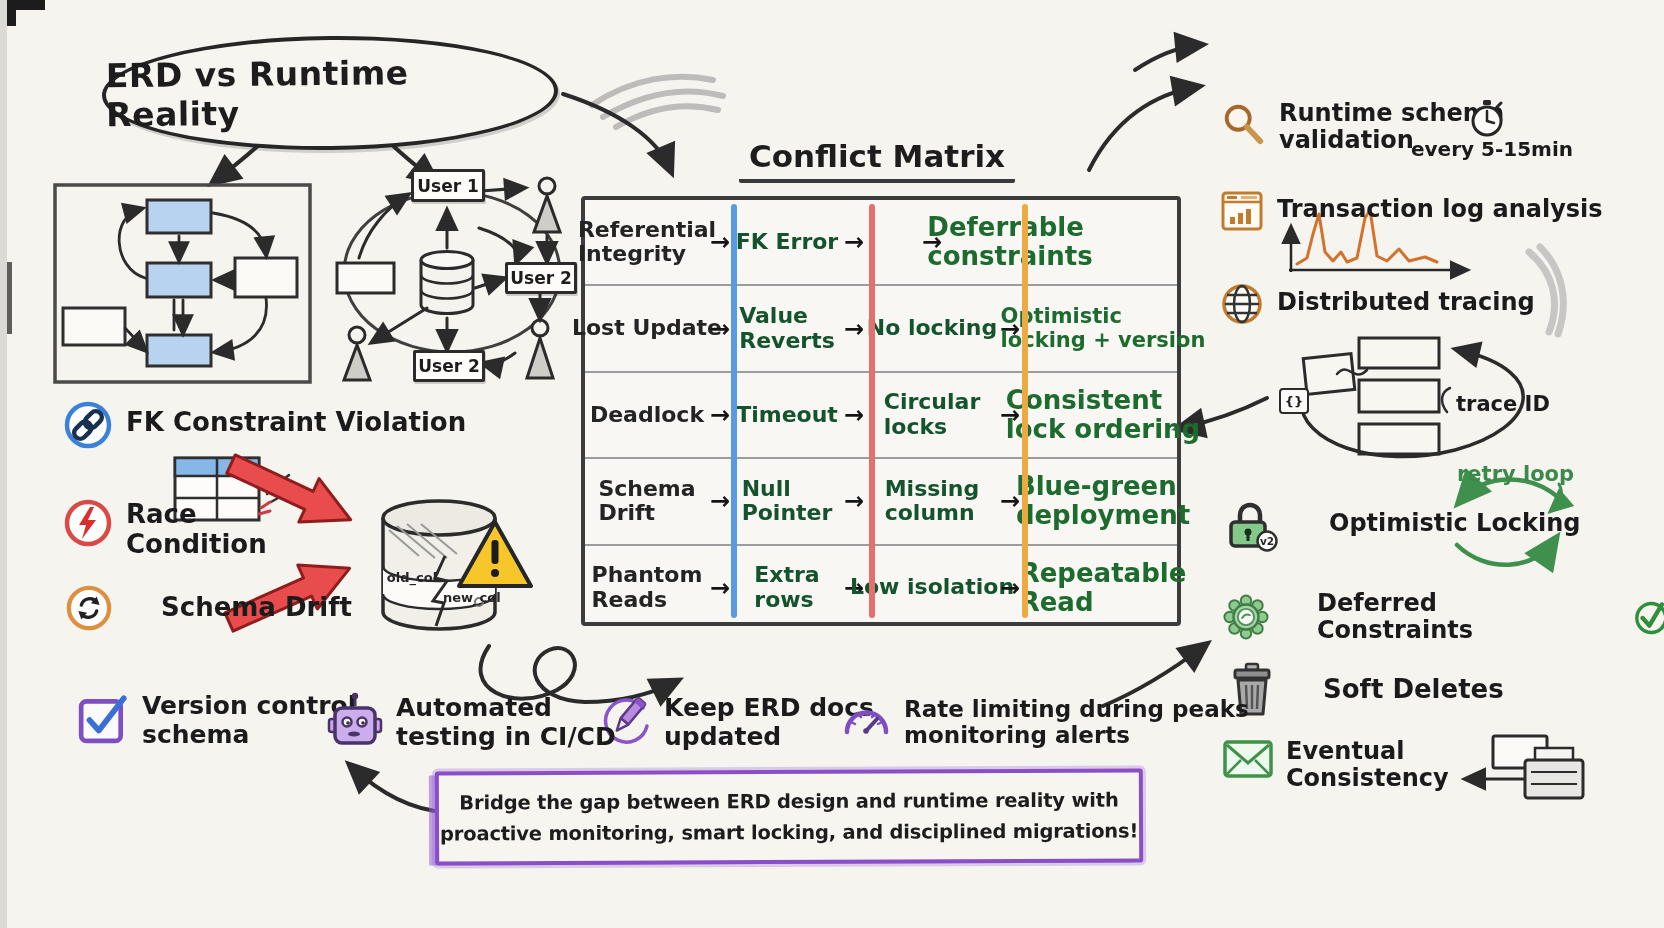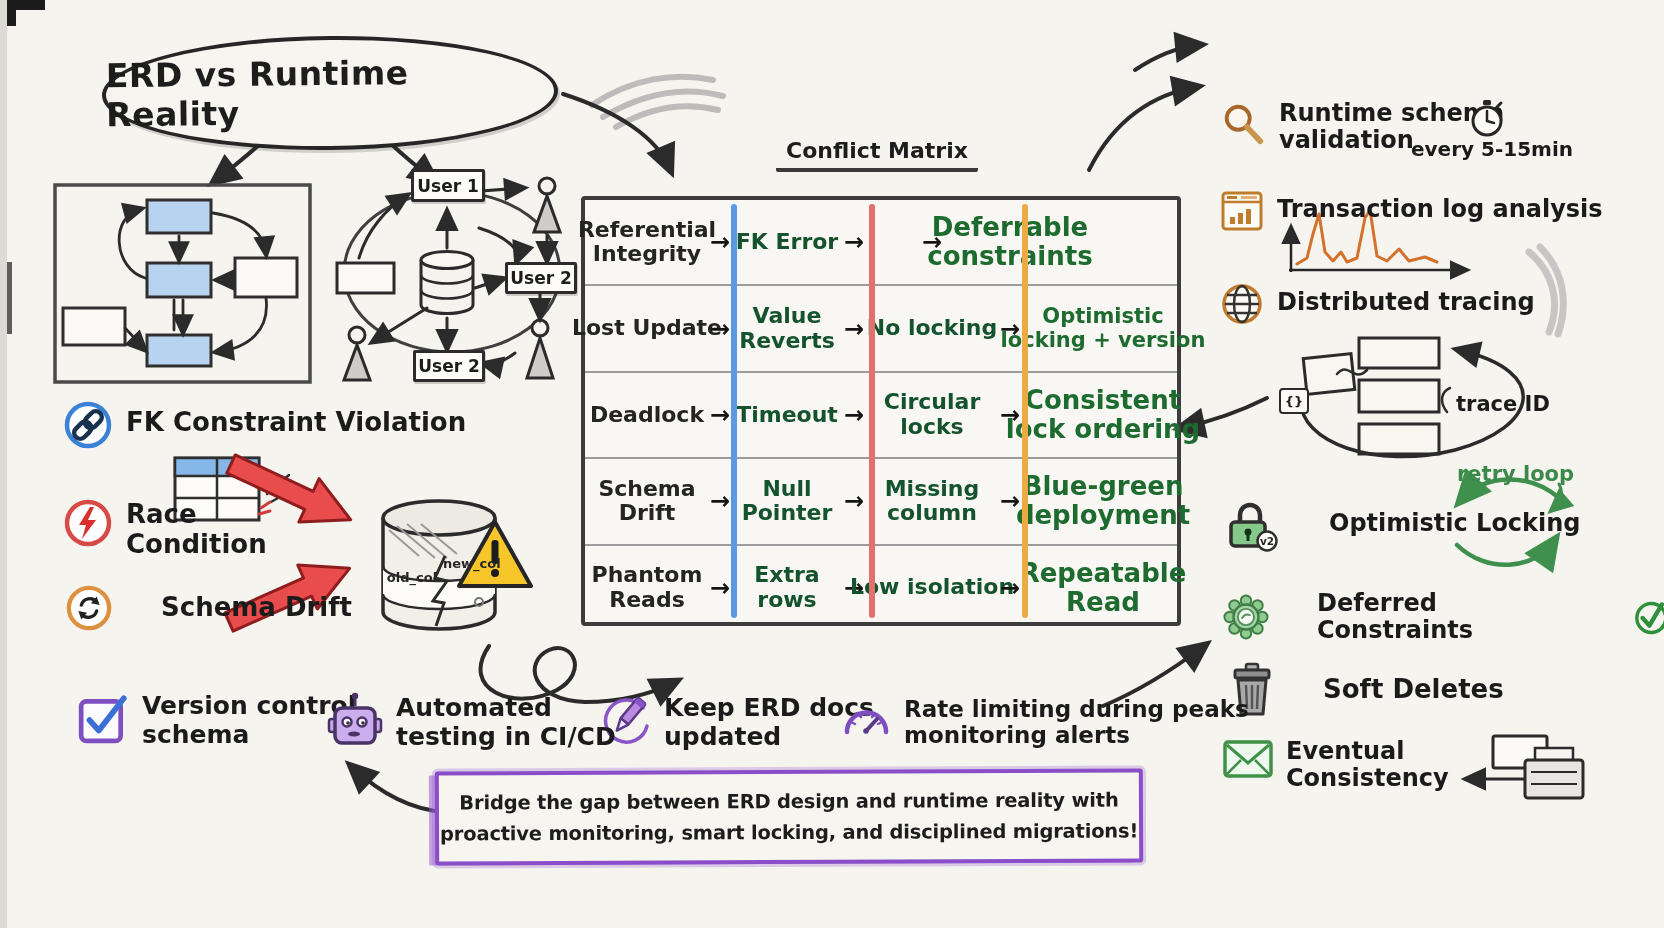--- a/index.html
+++ b/index.html
@@ -12,28 +12,28 @@
   .item.vc{align-items:center;gap:48px;}
   .lbl{white-space:pre-line;line-height:1.14;font-size:25px;color:#1b1b1b;}
   .f26{font-size:26px}.f24{font-size:24px}.f23{font-size:23px}
   .note{font-size:20px;color:#1b1b1b;}
   .green-note{color:#3c8a4b;font-size:21px;}
   
   .oval{left:95px;top:36px;width:448px;height:106px;border:4px solid #262626;border-radius:50%;
         display:flex;align-items:center;justify-content:center;font-size:33px;letter-spacing:.5px;
         transform:rotate(-.6deg);background:#f7f5f0;box-shadow:2px 3px 0 rgba(40,40,40,.18);}
   
-  .mtitle{left:688px;top:138px;width:364px;text-align:center;font-size:22px;}
+  .mtitle{left:688px;top:138px;width:364px;text-align:center;font-size:31px;}
   .mtitle span{display:inline-block;border-bottom:4px solid #3a3a3a;padding:0 10px 5px;border-radius:2px;}
   .matrix{left:574px;top:196px;width:600px;height:430px;border:4px solid #3c3c3c;border-radius:4px;
           background:rgba(255,255,255,.25);box-sizing:border-box;}
   .mrow{display:grid;grid-template-columns:124px 22px 112px 22px 134px 22px 164px;height:84.4px;
         align-items:center;border-bottom:2px solid #9b9b9b;}
   .mrow:last-child{border-bottom:none;}
-  .mcell{white-space:pre;text-align:center;font-size:22px;line-height:1.12;justify-self:center;}
+  .mcell{white-space:pre;font-size:22px;line-height:1.12;justify-self:center;}
   .prob{color:#242424}
   .sym,.cause{color:#14532d}
   .sol{color:#1d6b2f;font-size:26px;}
   .sol.sm{font-size:21px;}
   .marr{text-align:center;font-size:24px;color:#141414;}
   .marr::before{content:"\2192";}
   .stripe{position:absolute;top:4px;bottom:4px;width:6px;border-radius:4px;z-index:3;}
   .st-blue{left:146px;background:#5a9ae4;}
   .st-red{left:284px;background:#e2716d;}
   .st-orange{left:437px;background:#ecaa44;}
@@ -244,21 +244,21 @@
       <span>User 1</span>
     </div>
   <div class="abs tagbox" style="left:498px;top:262px;width:66px;height:26px">
       <span>User 2</span>
     </div>
   <div class="abs tagbox" style="left:406px;top:350px;width:66px;height:26px">
       <span>User 2</span>
     </div>
 
   <div class="abs dblabel" style="left:378px;top:570px;width:54px">old_col</div>
-  <div class="abs dblabel" style="left:436px;top:556px;width:56px">new_col</div>
+  <div class="abs dblabel" style="left:436px;top:590px;width:56px">new_col</div>
 
   <div class="item" style="left:56px;top:400px">
     <svg width="50" height="50" viewBox="0 0 50 50">
       <circle cx="25" cy="25" r="21" fill="#fff" stroke="#3b82d6" stroke-width="4.5"></circle>
       <g stroke="#17314f" stroke-width="4.5" fill="none" transform="rotate(-45 25 25)">
         <rect x="8" y="19" width="19" height="12" rx="6"></rect>
         <rect x="23" y="19" width="19" height="12" rx="6"></rect>
       </g>
     </svg>
     <span class="lbl f26" style="margin-top:8px">FK Constraint Violation</span>

